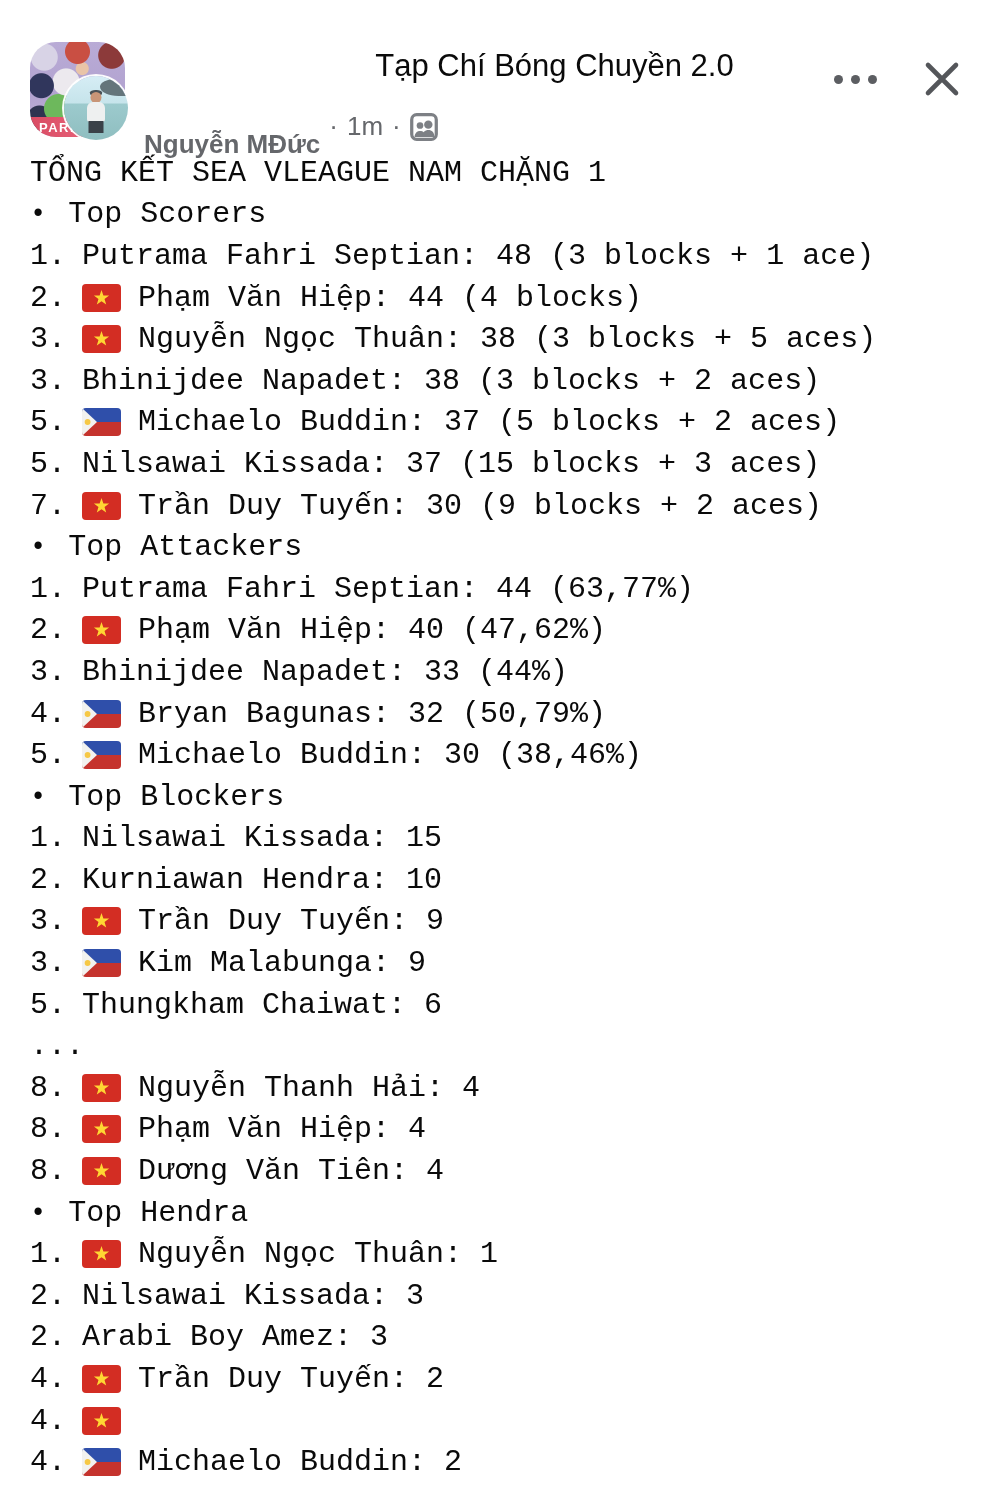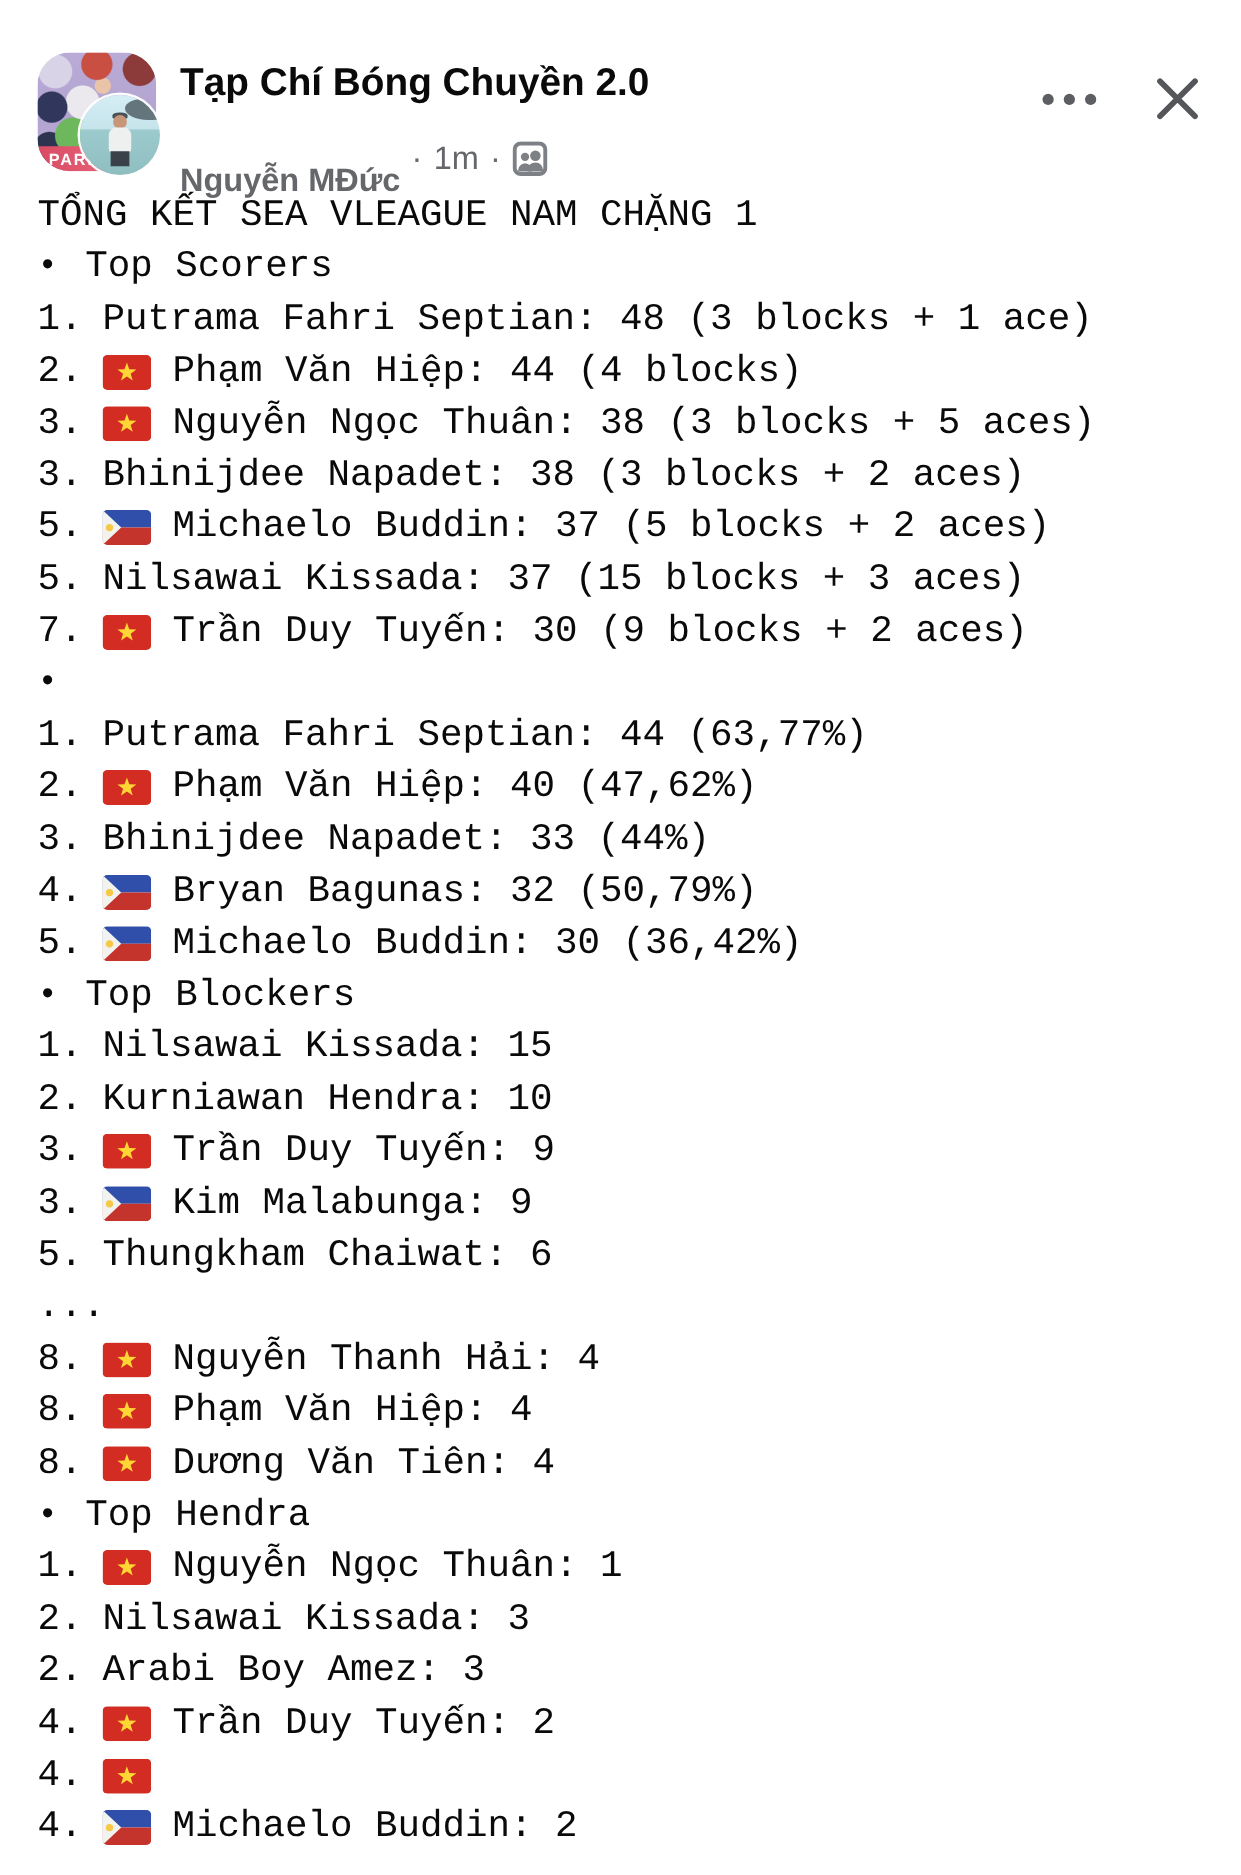--- a/index.html
+++ b/index.html
@@ -45,21 +45,21 @@
   .person-head { position: absolute; left: 50%; transform: translateX(-50%); top: 16px;
     width: 11px; height: 11px; border-radius: 50%; background: #c89577; }
   .person-cap { position: absolute; left: 50%; transform: translateX(-50%); top: 14px;
     width: 12px; height: 5px; border-radius: 45% 45% 20% 20%; background: #4a5257; }
   .person-shirt { position: absolute; left: 50%; transform: translateX(-50%); top: 26px;
     width: 18px; height: 20px; border-radius: 6px 6px 3px 3px; background: #eef0f0; }
   .person-pants { position: absolute; left: 50%; transform: translateX(-50%); top: 45px;
     width: 15px; height: 12px; background: #3a4148; }
 
   .header-text { flex: 1; margin-left: 19px; padding-top: 5px; min-width: 0; }
-  .page-name { font-size: 31px; font-weight: 700; color: #0a0a0a; line-height: 1.25; cursor: pointer; }
+  .page-name { font-size: 31px; font-weight: 400; color: #0a0a0a; line-height: 1.25; cursor: pointer; text-align: center; }
   .meta { margin-top: 7px; display: flex; align-items: center; font-size: 26px; color: #65676B; }
   .meta .author { font-weight: 600; cursor: pointer; margin-top: 36px; }
   .meta .sep { margin: 0 9px; }
   .audience-icon { display: inline-flex; margin-top: 2px; }
 
   .header-actions { position: absolute; right: 0; top: 14px; display: flex; align-items: center; gap: 40px; }
   .dots { display: flex; gap: 8px; padding: 8px 2px; cursor: pointer; }
   .dots i { width: 9px; height: 9px; border-radius: 50%; background: #5c5e62; }
   .close-btn { cursor: pointer; display: flex; }
 
@@ -200,20 +200,21 @@
             <svg width="39" height="28" viewBox="0 0 39 28">
               <rect width="39" height="28" fill="#d32d23"></rect>
               <polygon points="19.5,6 21.38,11.41 27.11,11.53 22.54,14.99 24.2,20.47 19.5,17.2 14.8,20.47 16.46,14.99 11.89,11.53 17.62,11.41" fill="#ffd633"></polygon>
             </svg>
           </span>
     <span class="txt">Trần Duy Tuyến: 30 (9 blocks + 2 aces)</span>
   </div>
         <div class="line line--bullet">
     <span class="bullet">•</span>
 
+    <span class="txt">Top Attackers</span>
   </div>
         <div class="line line--entry">
 
     <span class="rank">1.</span>
 
     <span class="txt">Putrama Fahri Septian: 44 (63,77%)</span>
   </div>
         <div class="line line--entry">
 
     <span class="rank">2.</span>
@@ -248,21 +249,21 @@
 
     <span class="rank">5.</span>
     <span class="flag">
             <svg width="39" height="28" viewBox="0 0 39 28">
               <rect width="39" height="14" fill="#2f4faa"></rect>
               <rect y="14" width="39" height="14" fill="#c5332d"></rect>
               <polygon points="0,0 15,14 0,28" fill="#f2f2ef"></polygon>
               <circle cx="5.6" cy="14" r="2.9" fill="#f6c845"></circle>
             </svg>
           </span>
-    <span class="txt">Michaelo Buddin: 30 (36,42%)</span>
+    <span class="txt">Michaelo Buddin: 30 (38,46%)</span>
   </div>
         <div class="line line--bullet">
     <span class="bullet">•</span>
 
     <span class="txt">Top Blockers</span>
   </div>
         <div class="line line--entry">
 
     <span class="rank">1.</span>
 

